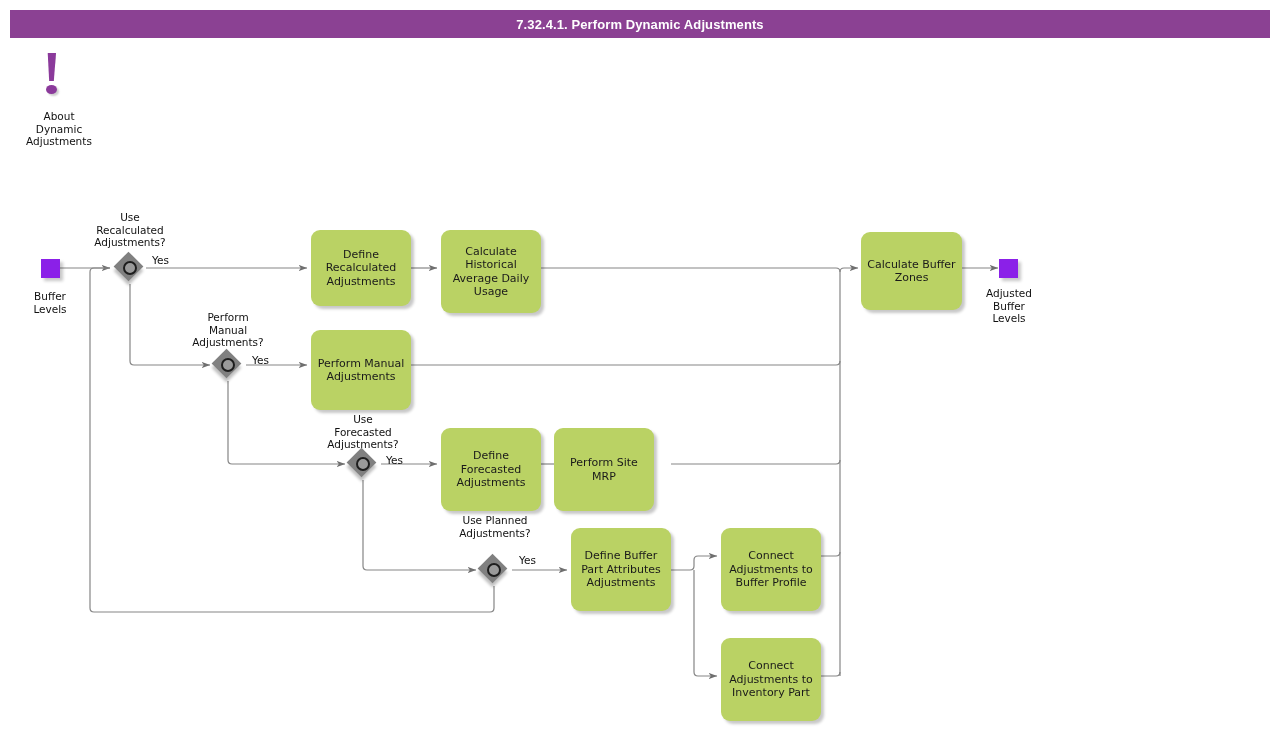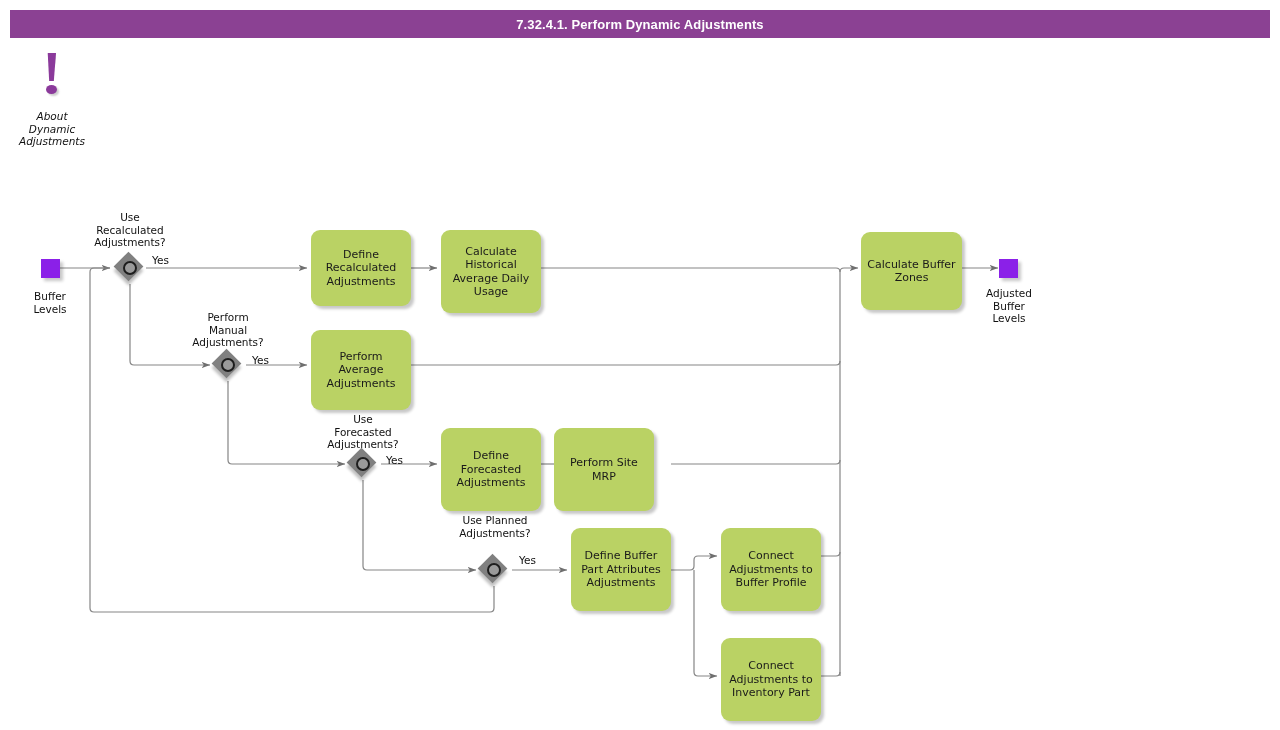--- a/index.html
+++ b/index.html
@@ -210,21 +210,21 @@
 
     <path class="e" d="M 494,586 L 494,608 Q 494,612 490,612 L 94,612 Q 90,612 90,608 L 90,272 Q 90,268 94,268 L 110,268"></path>
 
     <path class="ea" d="M 962,268 L 998,268"></path>
   </svg>
 
   <div class="note-icon" style="left:40px; top:53px; width:24px; height:42px;">
     <div class="note-bar"></div>
     <div class="note-dot"></div>
   </div>
-  <div class="caption" style="left:2px; top:110px; width:100px;font-style:italic;">About
+  <div class="caption" style="left:9px; top:110px; width:100px;">About
 Dynamic
 Adjustments</div>
 
   <div class="node event-square" style="left:41px; top:259px;"></div>
   <div class="caption" style="left:10px; top:290px; width:80px;">Buffer
 Levels</div>
 
   <div class="node event-square" style="left:999px; top:259px;"></div>
   <div class="caption" style="left:968px; top:287px; width:82px;">Adjusted
 Buffer
@@ -272,21 +272,21 @@
 Usage</span>
   </div>
 
   <div class="node task" style="left:311px; top:230px; width:100px; height:76px;">
     <span>Define
 Recalculated
 Adjustments</span>
   </div>
 
   <div class="node task" style="left:311px; top:330px; width:100px; height:80px;">
-    <span>Perform Average
+    <span>Perform Manual
 Adjustments</span>
   </div>
 
   <div class="node task" style="left:441px; top:428px; width:100px; height:83px;">
     <span>Define
 Forecasted
 Adjustments</span>
   </div>
 
   <div class="node task" style="left:554px; top:428px; width:100px; height:83px;">

